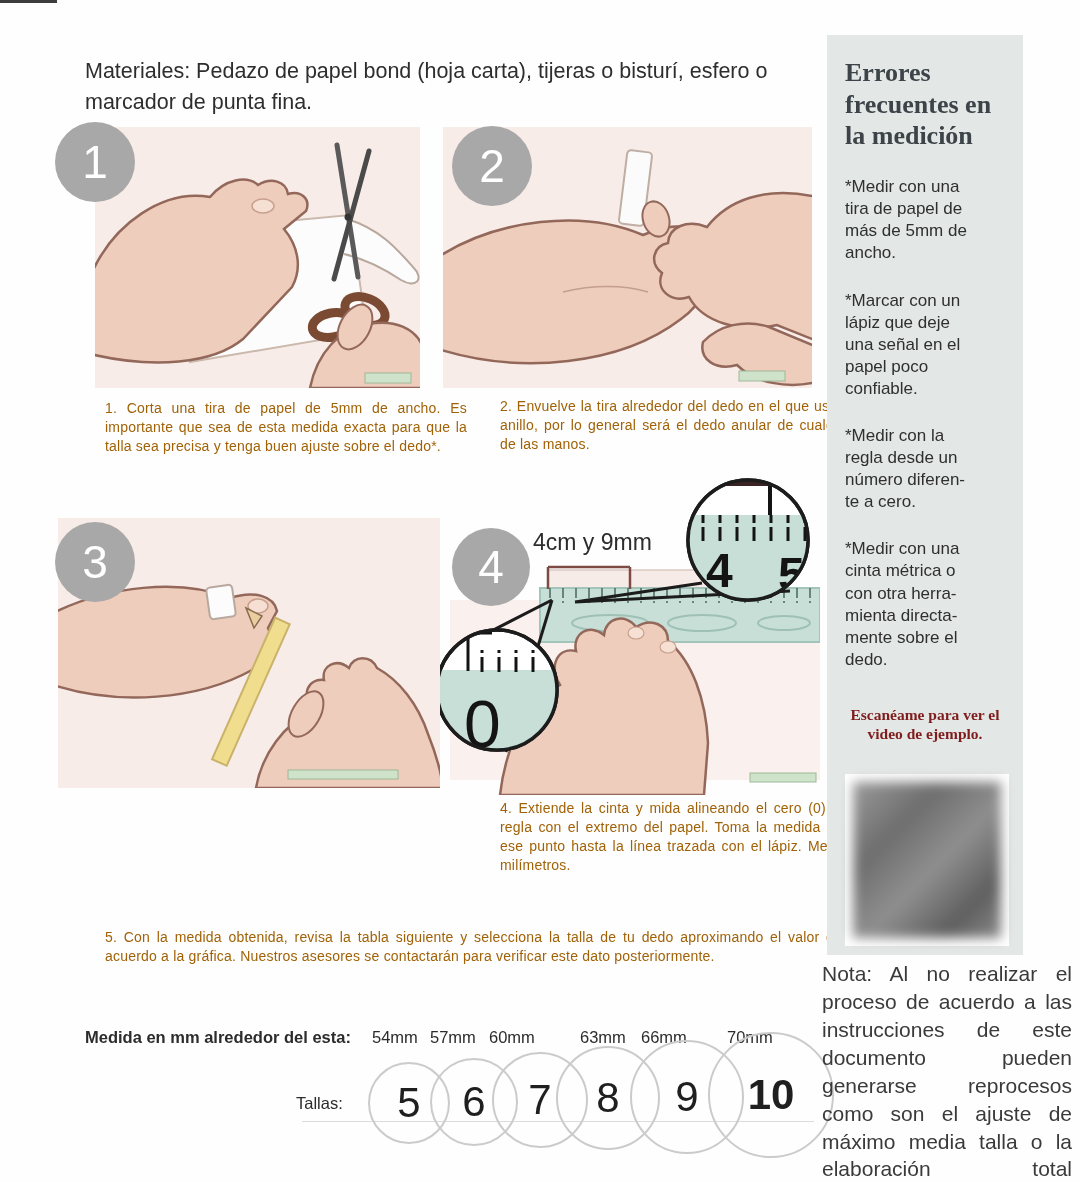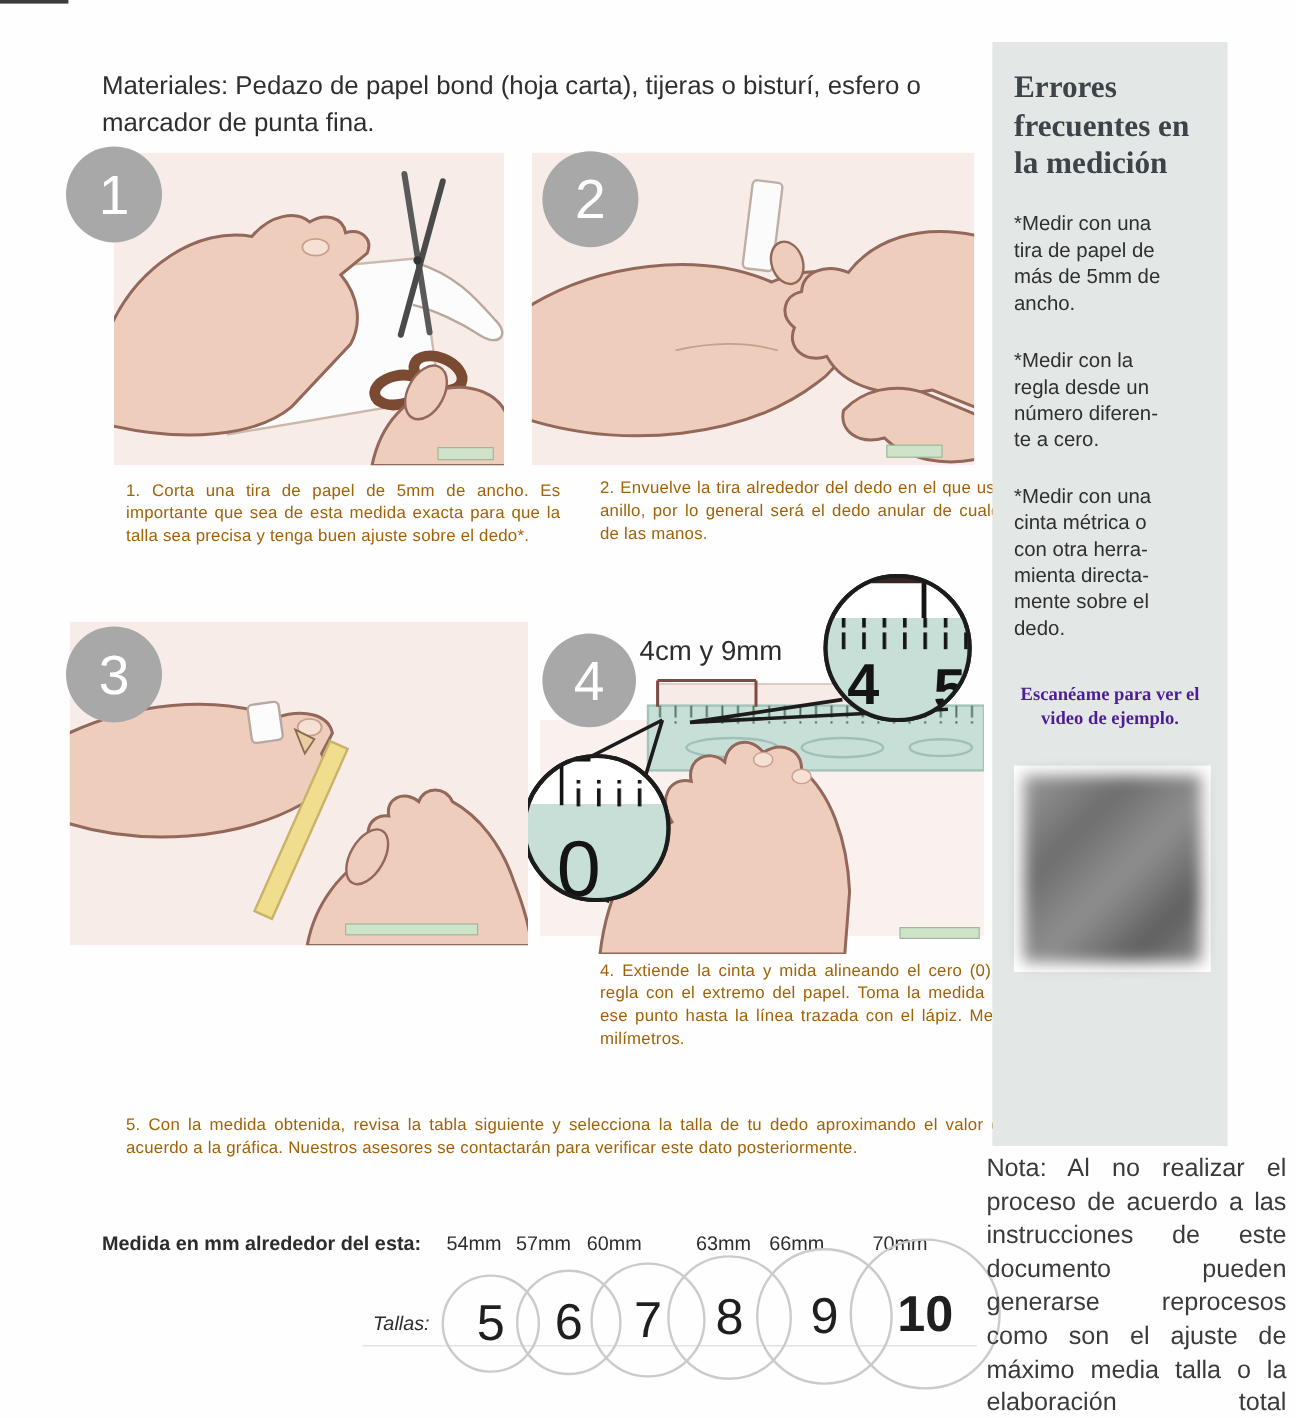--- a/index.html
+++ b/index.html
@@ -12,29 +12,29 @@
          display:flex;align-items:center;justify-content:center;color:#fff;font-size:46px;font-weight:400;}
   .illus{position:absolute;overflow:hidden;}
   .illus svg{display:block;}
   .steptext{position:absolute;font-size:14px;line-height:1.36;text-align:justify;color:#a16207;letter-spacing:.2px;margin-left:20px;}
   .annot{position:absolute;left:533px;top:529px;font-size:23px;color:#2d2d2d;}
   .sidebar{position:absolute;left:827px;top:35px;width:196px;height:920px;background:#e3e7e5;
            box-sizing:border-box;padding:22px 18px 0 18px;}
   .sb-title{font-family:"Liberation Serif",serif;font-weight:700;font-size:26px;line-height:1.22;color:#3d4449;margin-bottom:24px;}
   .sb-bullet{font-size:17px;line-height:1.3;color:#2f2f2f;margin-bottom:25px;}
   .sb-scan{font-family:"Liberation Serif",serif;font-weight:700;font-size:15.5px;line-height:1.25;
-           color:#4c1d95;text-align:center;margin-top:34px;margin-bottom:30px;}
+           color:#7f1d1d;text-align:center;margin-top:34px;margin-bottom:30px;}
   .qr-frame{width:164px;height:172px;background:#fff;margin:0 auto;padding:8px;box-sizing:border-box;}
   .qr-blur{width:100%;height:100%;filter:blur(6px);
            background:linear-gradient(135deg,#9a9a9a 0%,#6e6e6e 30%,#8f8f8f 55%,#5f5f5f 80%,#8a8a8a 100%);}
   .note{position:absolute;left:822px;top:960px;width:250px;font-size:21px;line-height:1.33;
         text-align:justify;color:#3a3a3a;}
   .measure-label{position:absolute;left:85px;top:1028px;font-size:16.5px;font-weight:700;color:#2c2c2c;}
   .mm{position:absolute;top:1028px;font-size:16.5px;font-weight:500;color:#2c2c2c;}
-  .tallas-label{position:absolute;left:296px;top:1094px;width:62px;text-align:right;font-size:16.5px;color:#2c2c2c;font-style:italic;}
+  .tallas-label{position:absolute;left:296px;top:1094px;width:62px;text-align:left;font-size:16.5px;color:#2c2c2c;}
   .chart-line{position:absolute;left:302px;top:1121px;width:512px;height:1px;background:#dcdcdc;}
   .talla{position:absolute;border:2px solid #cbcbcb;border-radius:50%;display:flex;align-items:center;
          justify-content:center;font-size:42px;font-weight:500;color:#1f1f1f;background:transparent;}
 </style>
 </head>
 <body>
 
 <div id="page">
 
   <div class="edge-mark"></div>
@@ -189,20 +189,25 @@
     </div>
 
   <div class="sidebar">
     <div class="sb-title preline">Errores
 frecuentes  en
 la medición</div>
     <div class="sb-bullet preline">*Medir con una
 tira de papel de
 más de 5mm de
 ancho.</div>
+    <div class="sb-bullet preline">*Marcar con un
+lápiz que deje
+una señal en el
+papel poco
+confiable.</div>
     <div class="sb-bullet preline">*Medir con la
 regla desde un
 número diferen-
 te a cero.</div>
     <div class="sb-bullet preline">*Medir con una
 cinta métrica o
 con otra herra-
 mienta directa-
 mente sobre el
 dedo.</div>

